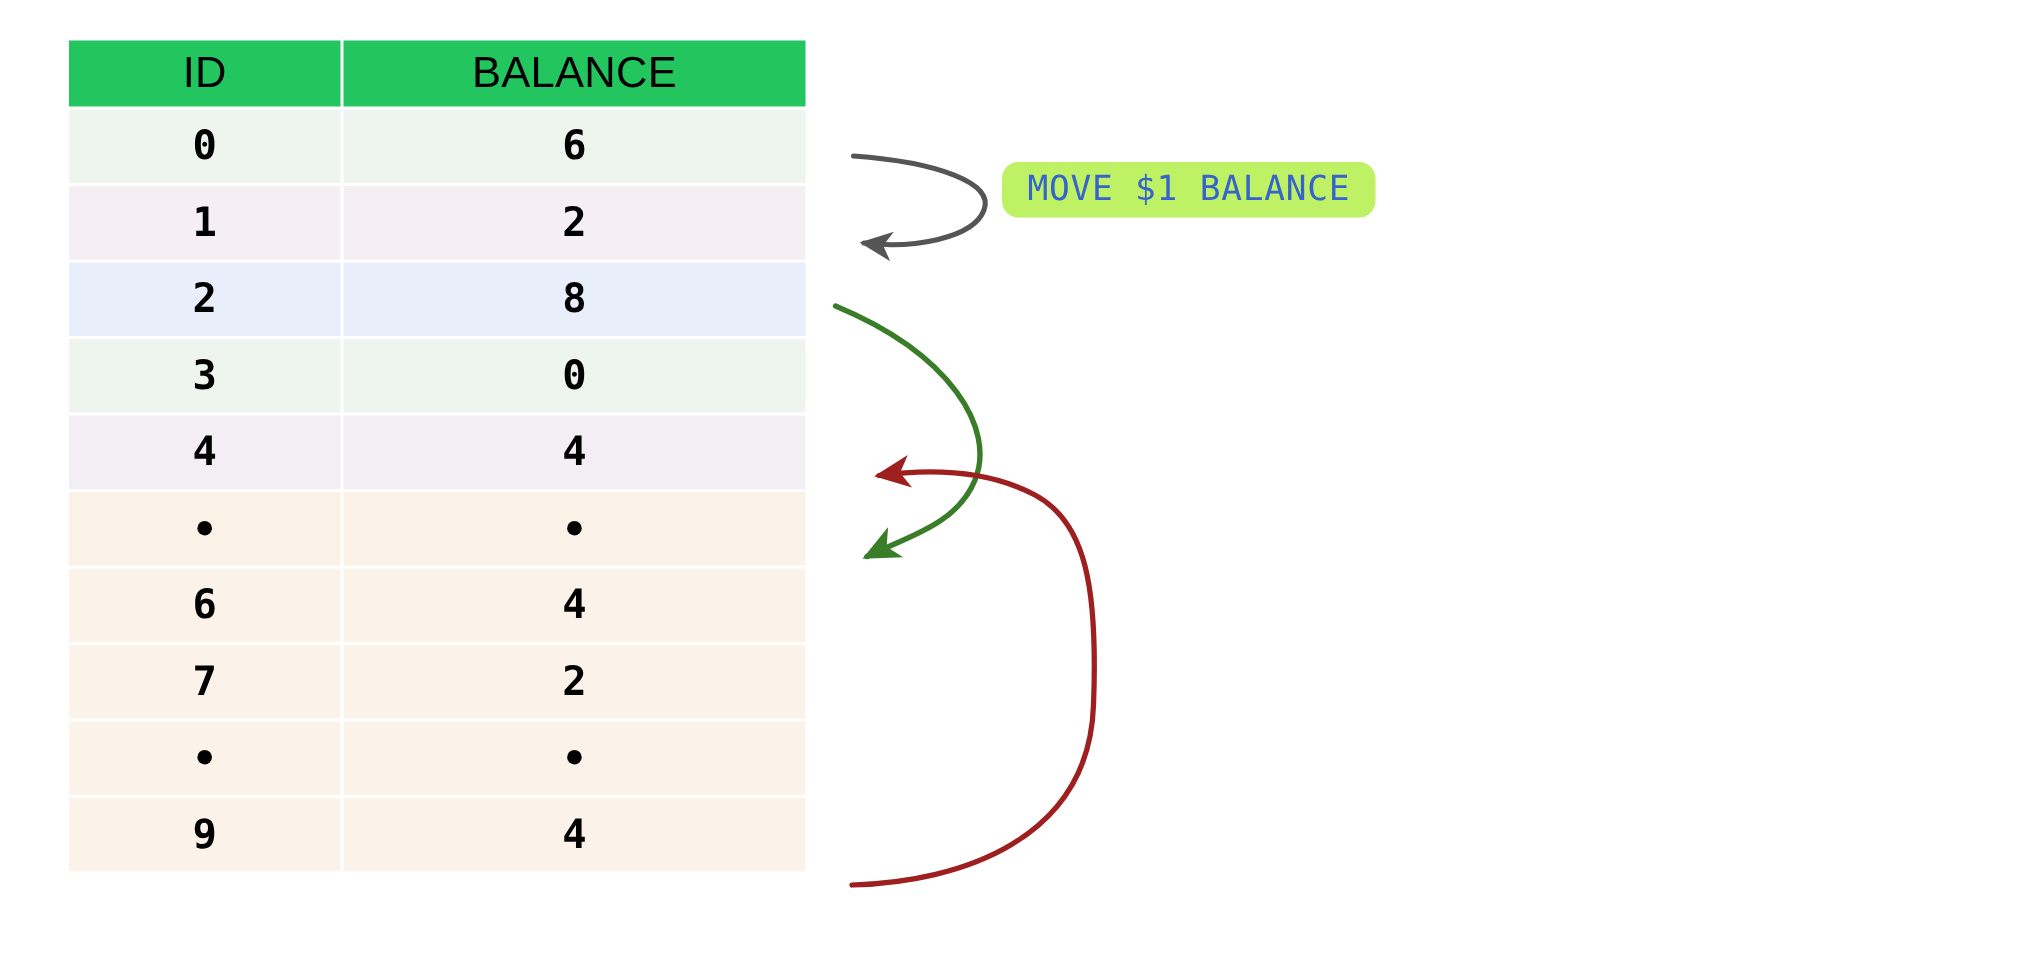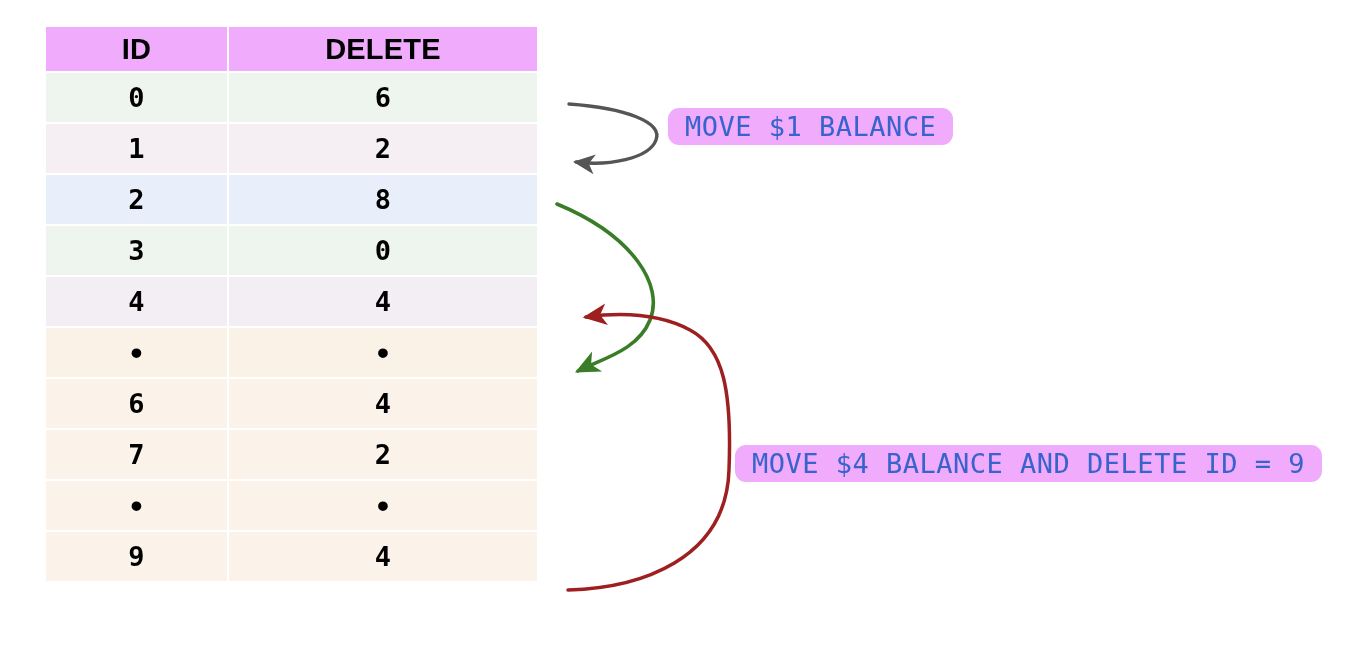--- a/index.html
+++ b/index.html
@@ -27,24 +27,24 @@
     top: 25px;
     width: 493px;
     border-collapse: separate;
     border-spacing: 2px 2px;
     table-layout: fixed;
   }
   #balance-table col.col-id     { width: 181px; }
   #balance-table col.col-balance{ width: 308px; }
 
   #balance-table th {
-    background: #f0abfc;
+    background: #22c55e;
     color: #000000;
     font-size: 29px;
-    font-weight: bold;
+    font-weight: normal;
     font-family: "Liberation Sans", sans-serif;
     height: 44px;
     text-align: center;
     padding: 0;
     letter-spacing: 0.2px;
   }
   #balance-table td {
     height: 49px;
     text-align: center;
     padding: 0;
@@ -67,25 +67,25 @@
     left: 0;
     top: 0;
     width: 1354px;
     height: 648px;
     pointer-events: none;
   }
 
   
   .callout {
     position: absolute;
-    background: #f0abfc;
+    background: #bef264;
     border-radius: 11px;
     color: #3663cc;
     font-family: "DejaVu Sans Mono", monospace;
-    font-size: 27px;
+    font-size: 23px;
     letter-spacing: 0.5px;
     line-height: 37px;
     height: 37px;
     padding: 0 17px;
     white-space: nowrap;
     box-sizing: border-box;
   }
   #callout-1 { left: 668px; top: 108px; }
   #callout-2 { left: 663px; top: 255px; }
   #callout-3 { left: 735px; top: 445px; }
@@ -96,21 +96,21 @@
 <div id="canvas">
 
   <table id="balance-table">
     <colgroup>
       <col class="col-id">
       <col class="col-balance">
     </colgroup>
     <thead>
       <tr>
         <th>ID</th>
-        <th>DELETE</th>
+        <th>BALANCE</th>
       </tr>
     </thead>
     <tbody id="table-body">
         <tr>
           <td style="background: rgb(238, 245, 238);">0</td>
           <td style="background: rgb(238, 245, 238);">6</td>
         </tr>
         <tr>
           <td style="background: rgb(245, 238, 243);">1</td>
           <td style="background: rgb(245, 238, 243);">2</td>
@@ -164,15 +164,14 @@
     </defs>
 
     <path d="M 569 104 C 625 108 663 122 656 140 C 649 159 608 166 576 162" fill="none" stroke="#555555" stroke-width="3.4" stroke-linecap="round" marker-end="url(#head-gray)"></path>
 
     <path d="M 557 204 C 634 236 664 286 650 320 C 638 350 604 358 578 371" fill="none" stroke="#3a7d28" stroke-width="3.6" stroke-linecap="round" marker-end="url(#head-green)"></path>
 
     <path d="M 568 590 C 640 588 726 560 729 470 C 732 392 724 348 690 330 C 656 312 616 313 586 317" fill="none" stroke="#9e1f1f" stroke-width="3.5" stroke-linecap="round" marker-end="url(#head-red)"></path>
   </svg>
 
   <div class="callout" id="callout-1">MOVE $1 BALANCE</div>
-  <div class="callout" id="callout-3">MOVE $4 BALANCE AND DELETE ID = 9</div>
 
 </div>
 
 </body></html>

